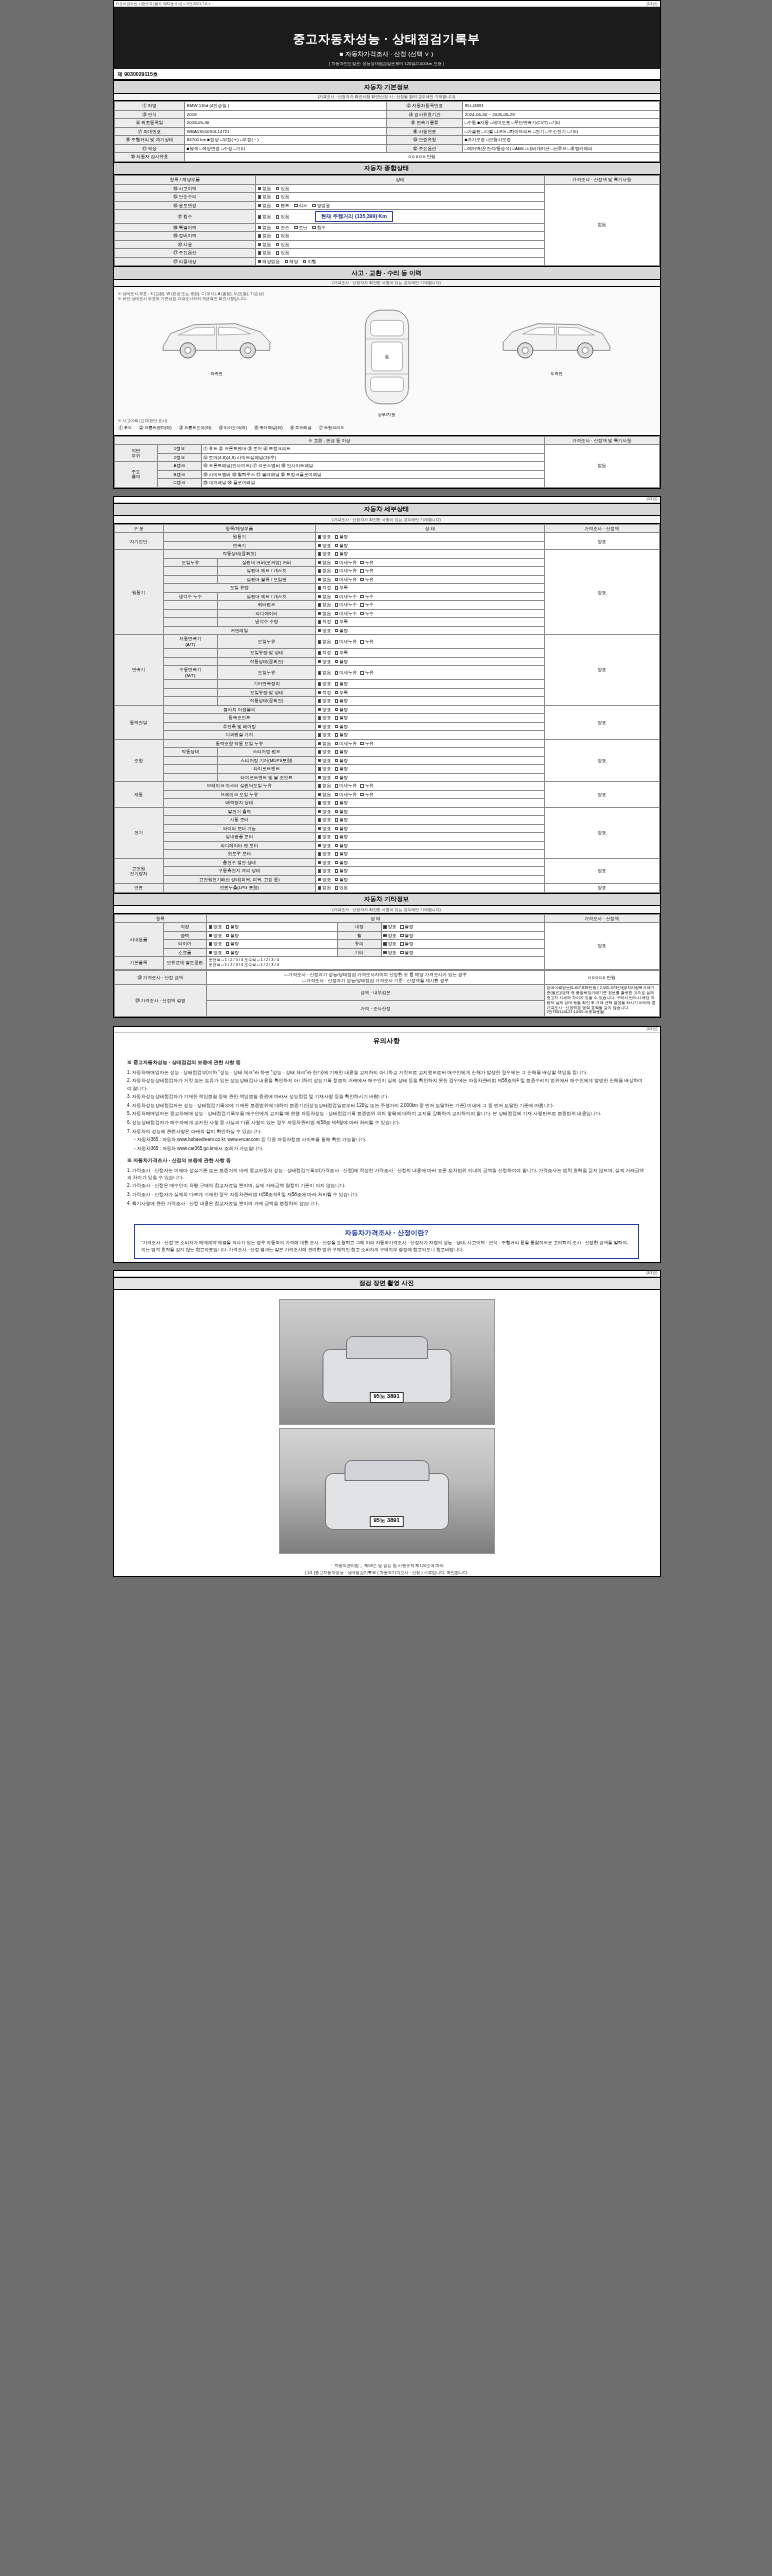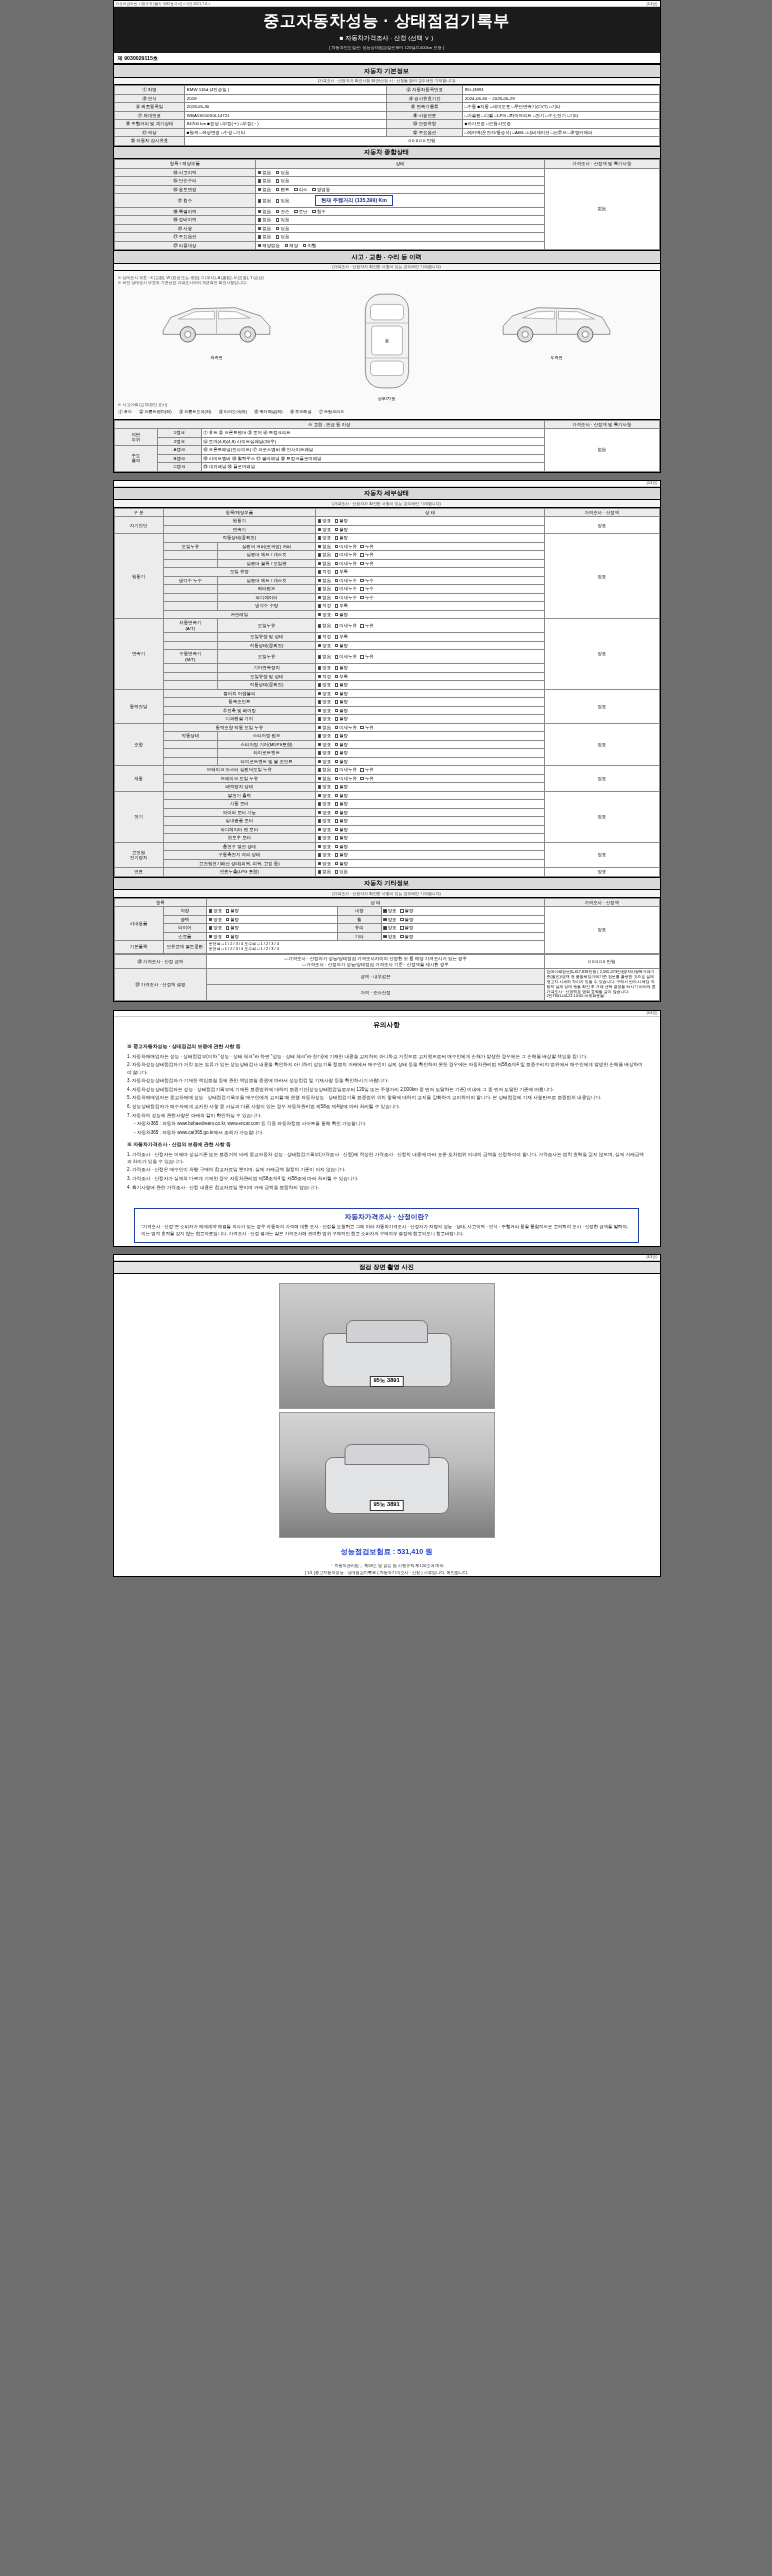--- a/index.html
+++ b/index.html
@@ -21,21 +21,21 @@
     border: 0.5px solid #000;
     position: relative;
     padding: 0;
   }
   .title-bar {
     background: #1b1b1b;
     color: #fff;
     text-align: center;
     padding: 4.1px 0 3.1px 0;
   }
-  .title-bar .t1 { font-size: 16px; font-weight: bold; letter-spacing: 0.5px; }
+  .title-bar .t1 { font-size: 12px; font-weight: bold; letter-spacing: 0.5px; margin-top: 20px; }
   .title-bar .t2 { font-size: 6.2px; margin-top: 2.1px; }
   .title-bar .t3 { font-size: 4.1px; margin-top: 1.5px; color: #ddd; }
   .docno {
     font-size: 5.2px;
     font-weight: bold;
     padding: 2.1px 0 1.5px 4.1px;
     border-bottom: 0.5px solid #000;
   }
   .sec-head {
     background: #d9d9d9;
@@ -762,19 +762,18 @@
         <div class="carblob" style="top:49px;width:129px;height:54px;border-radius:7.2px;background:#dfe0e2;"></div>
         <div class="carblob" style="top:36px;width:82px;height:23px;border-radius:7.2px 7.2px 0 0;background:#cfd1d4;"></div>
         <div class="plate" style="top:92px;">95노 3891</div>
       </div>
       <div class="photo ph2">
         <div class="carblob" style="top:44px;width:124px;height:57px;border-radius:8.2px;background:#e2e3e5;"></div>
         <div class="carblob" style="top:31px;width:85px;height:21.6px;border-radius:7.2px 7.2px 0 0;background:#d2d4d7;"></div>
         <div class="plate" style="top:87px;">95노 3891</div>
       </div>
     </div>
-    <div class="price-line">성능점검보험료 : 531,410 원</div>
     <div class="footer-note">「 자동차관리법 」제58조 및 같은 법 시행규칙 제120조에 따라</div>
     <div class="footer-note">[ 1/1 ]중고자동차성능 · 상태점검기록부 ( 자동차가격조사 · 산정 ) 서류입니다. 확인합니다.</div>
   </div>
 
 </div>
 
 
 </body></html>

